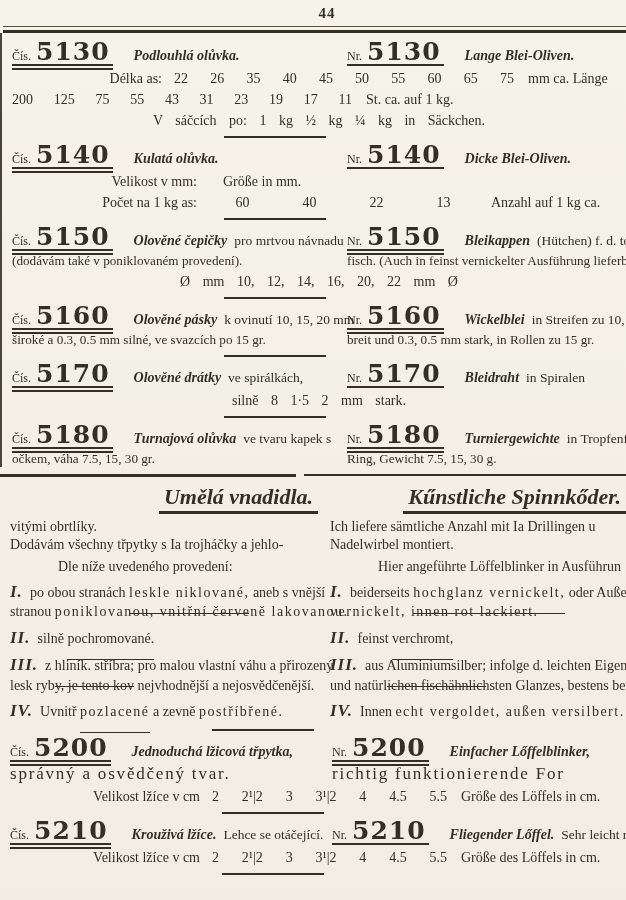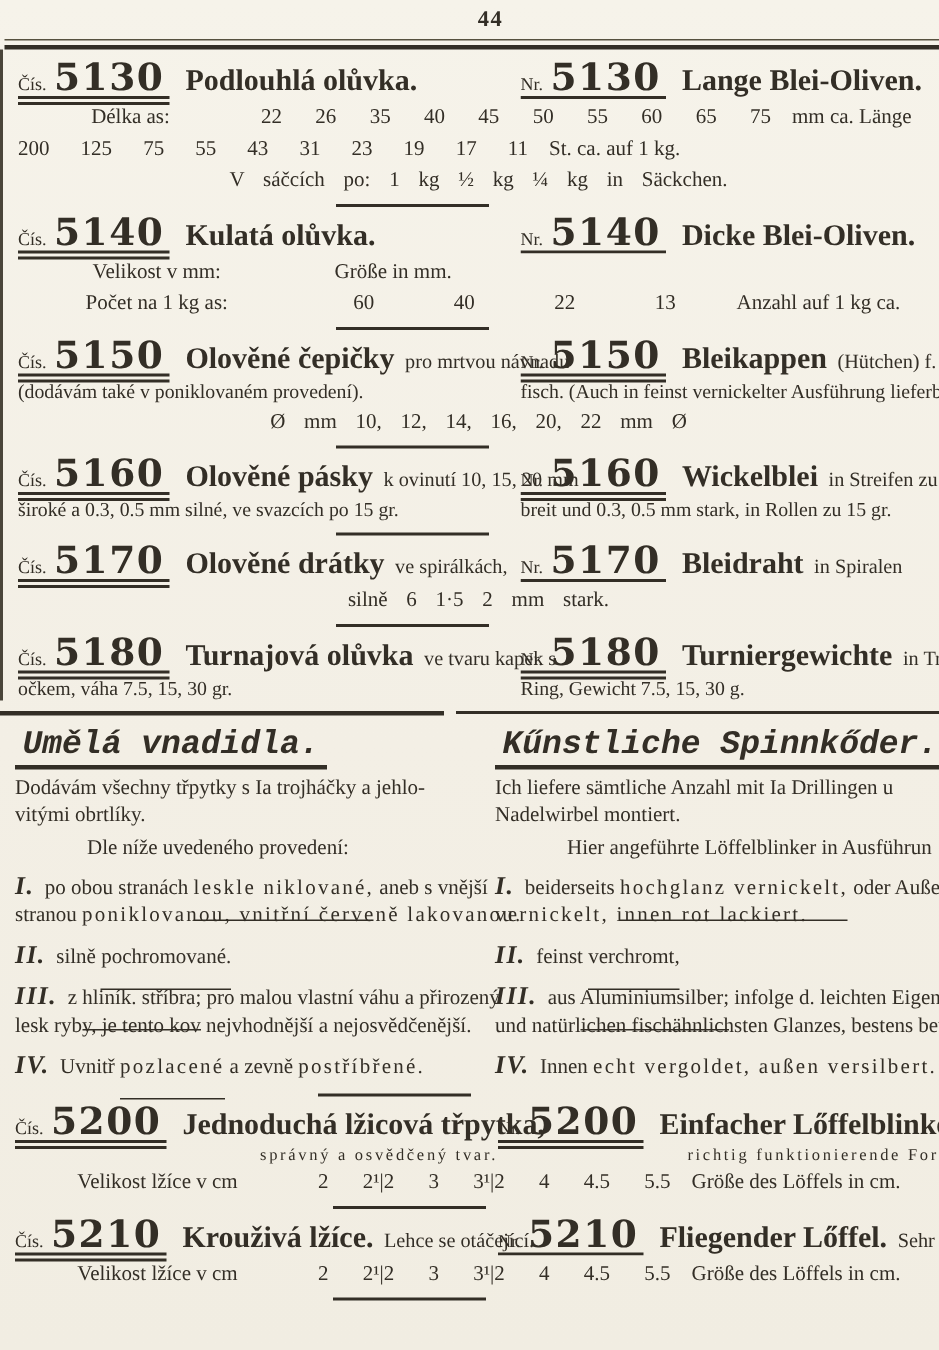--- a/index.html
+++ b/index.html
@@ -20,49 +20,49 @@
   .half.w335{width:335px;}
   .half.w322{width:322px;}
   .half.de{flex:1;overflow:hidden;}
   .hline{display:flex;align-items:baseline;white-space:nowrap;}
   .hline2{font-size:13.2px;margin-top:2px;white-space:nowrap;}
   .noblk{position:relative;display:inline-flex;align-items:baseline;gap:5px;padding:0 3px 2px 0;flex:none;}
   .noblk::before{content:"";position:absolute;left:0;right:0;bottom:0;height:2px;background:#332e26;}
   .noblk::after{content:"";position:absolute;left:0;right:0;bottom:-4px;height:2px;background:#332e26;}
   .cno{font-size:12px;}
   .bigno{font-size:25px;font-weight:bold;letter-spacing:1px;line-height:1;font-family:"DejaVu Serif",serif;}
-  .ititle{font-weight:bold;font-size:20px;margin-left:11px;}
+  .ititle{font-style:italic;font-weight:bold;font-size:14px;margin-left:21px;}
   .irest{font-size:13.5px;margin-left:7px;font-weight:normal;font-style:normal;}
   .numrow{display:flex;align-items:baseline;font-size:14px;margin-top:5px;}
-  .lbl{text-align:center;padding-right:12px;flex:none;}
+  .lbl{text-align:right;padding-right:12px;flex:none;}
   .w150{width:150px;}.w185{width:185px;}.w190{width:190px;}
   .vals{display:flex;justify-content:space-between;flex:none;}
   .v340{width:340px;}.v235{width:235px;}
   .cells4{width:268px;display:flex;flex:none;}
   .cells4 span{flex:1;text-align:center;white-space:nowrap;}
   .unit{padding-left:14px;white-space:nowrap;}
   .centerline{text-align:center;font-size:14px;margin-top:5px;word-spacing:9px;}
   .sep{width:102px;border-top:2px solid #332e26;margin:7px 0 1px 212px;}
   .middiv{display:flex;margin-top:7px;}
   .middiv .seg-l{width:296px;border-top:3px solid #332e26;}
   .middiv .seg-r{flex:1;border-top:2.5px solid #332e26;margin-left:8px;}
   .split{display:flex;}
   .col{width:308px;flex:none;padding-left:10px;}
   .col.de{flex:1;padding-left:12px;overflow:hidden;}
-  .bigheading{text-align:left;margin-top:7px;font-family:Liberation Mono, monospace;}
+  .bigheading{text-align:right;margin-top:7px;}
   .bh{display:inline-block;font-size:22px;font-weight:bold;font-style:italic;border-bottom:3.5px solid #332e26;padding:0 5px 1px;white-space:nowrap;}
   .subheading{text-align:center;font-size:16.5px;font-weight:bold;font-style:italic;margin-top:6px;}
   .p{font-size:14px;line-height:1.28;margin-top:4px;white-space:nowrap;}
   .p .ln{display:block;}
   .indent{padding-left:48px;}
   .li{font-size:14px;line-height:1.32;margin-top:5px;white-space:nowrap;}
   .lead{font-style:italic;font-weight:bold;font-size:17px;margin-right:7px;letter-spacing:1px;}
   .u{border-bottom:1.5px solid #332e26;padding-bottom:13px;}
   .sp{letter-spacing:1.5px;}
-  .spoon-sub{font-size:11px;letter-spacing:1.8px;margin-top:2px;text-align:right;white-space:nowrap;}
+  .spoon-sub{font-size:17px;letter-spacing:1.8px;margin-top:2px;text-align:left;white-space:nowrap;}
 </style>
 </head>
 <body>
 
 <div class="page">
 
   <div class="pageno">44</div>
   <div class="topline thin"></div>
   <div class="topline thick"></div>
 
@@ -235,21 +235,21 @@
           <div class="hline">
             <span class="noblk">
                 <span class="cno">Nr.</span>
                 <span class="bigno">5170</span>
               </span>
             <span class="ititle">Bleidraht</span>
             <span class="irest">in Spiralen</span>
           </div>
         </div>
       </div>
-      <div class="centerline">silně 6 1·5 2 mm stark.</div>
+      <div class="centerline">silně 8 1·5 2 mm stark.</div>
       <div class="sep"></div>
     </div>
 
     <div class="item">
       <div class="ihead">
         <div class="half w335">
           <div class="hline">
             <span class="noblk">
                 <span class="cno">Čís.</span>
                 <span class="bigno">5180</span>
@@ -276,22 +276,22 @@
 
   <div class="middiv">
     <div class="seg-l"></div>
     <div class="seg-r"></div>
   </div>
 
   <div class="split">
     <div class="col">
       <div class="bigheading"><span class="bh">Umělá vnadidla.</span></div>
       <div class="p">
+        <span class="ln">vitými obrtlíky.</span>
         <span class="ln">Dodávám všechny třpytky s Ia trojháčky a jehlo-</span>
-        <span class="ln">vitými obrtlíky.</span>
       </div>
       <div class="p indent">Dle níže uvedeného provedení:</div>
       <div class="li">
         <span class="lead">I.</span><span>po obou stranách </span><span class="u sp">leskle niklované,</span><span> aneb s vnější</span><br>
         <span>stranou </span><span class="sp">poniklovanou,</span><span class="sp"> vnitřní červeně lakovanou.</span>
       </div>
       <div class="li">
         <span class="lead">II.</span><span>silně </span><span class="u">pochromované.</span>
       </div>
       <div class="li">

